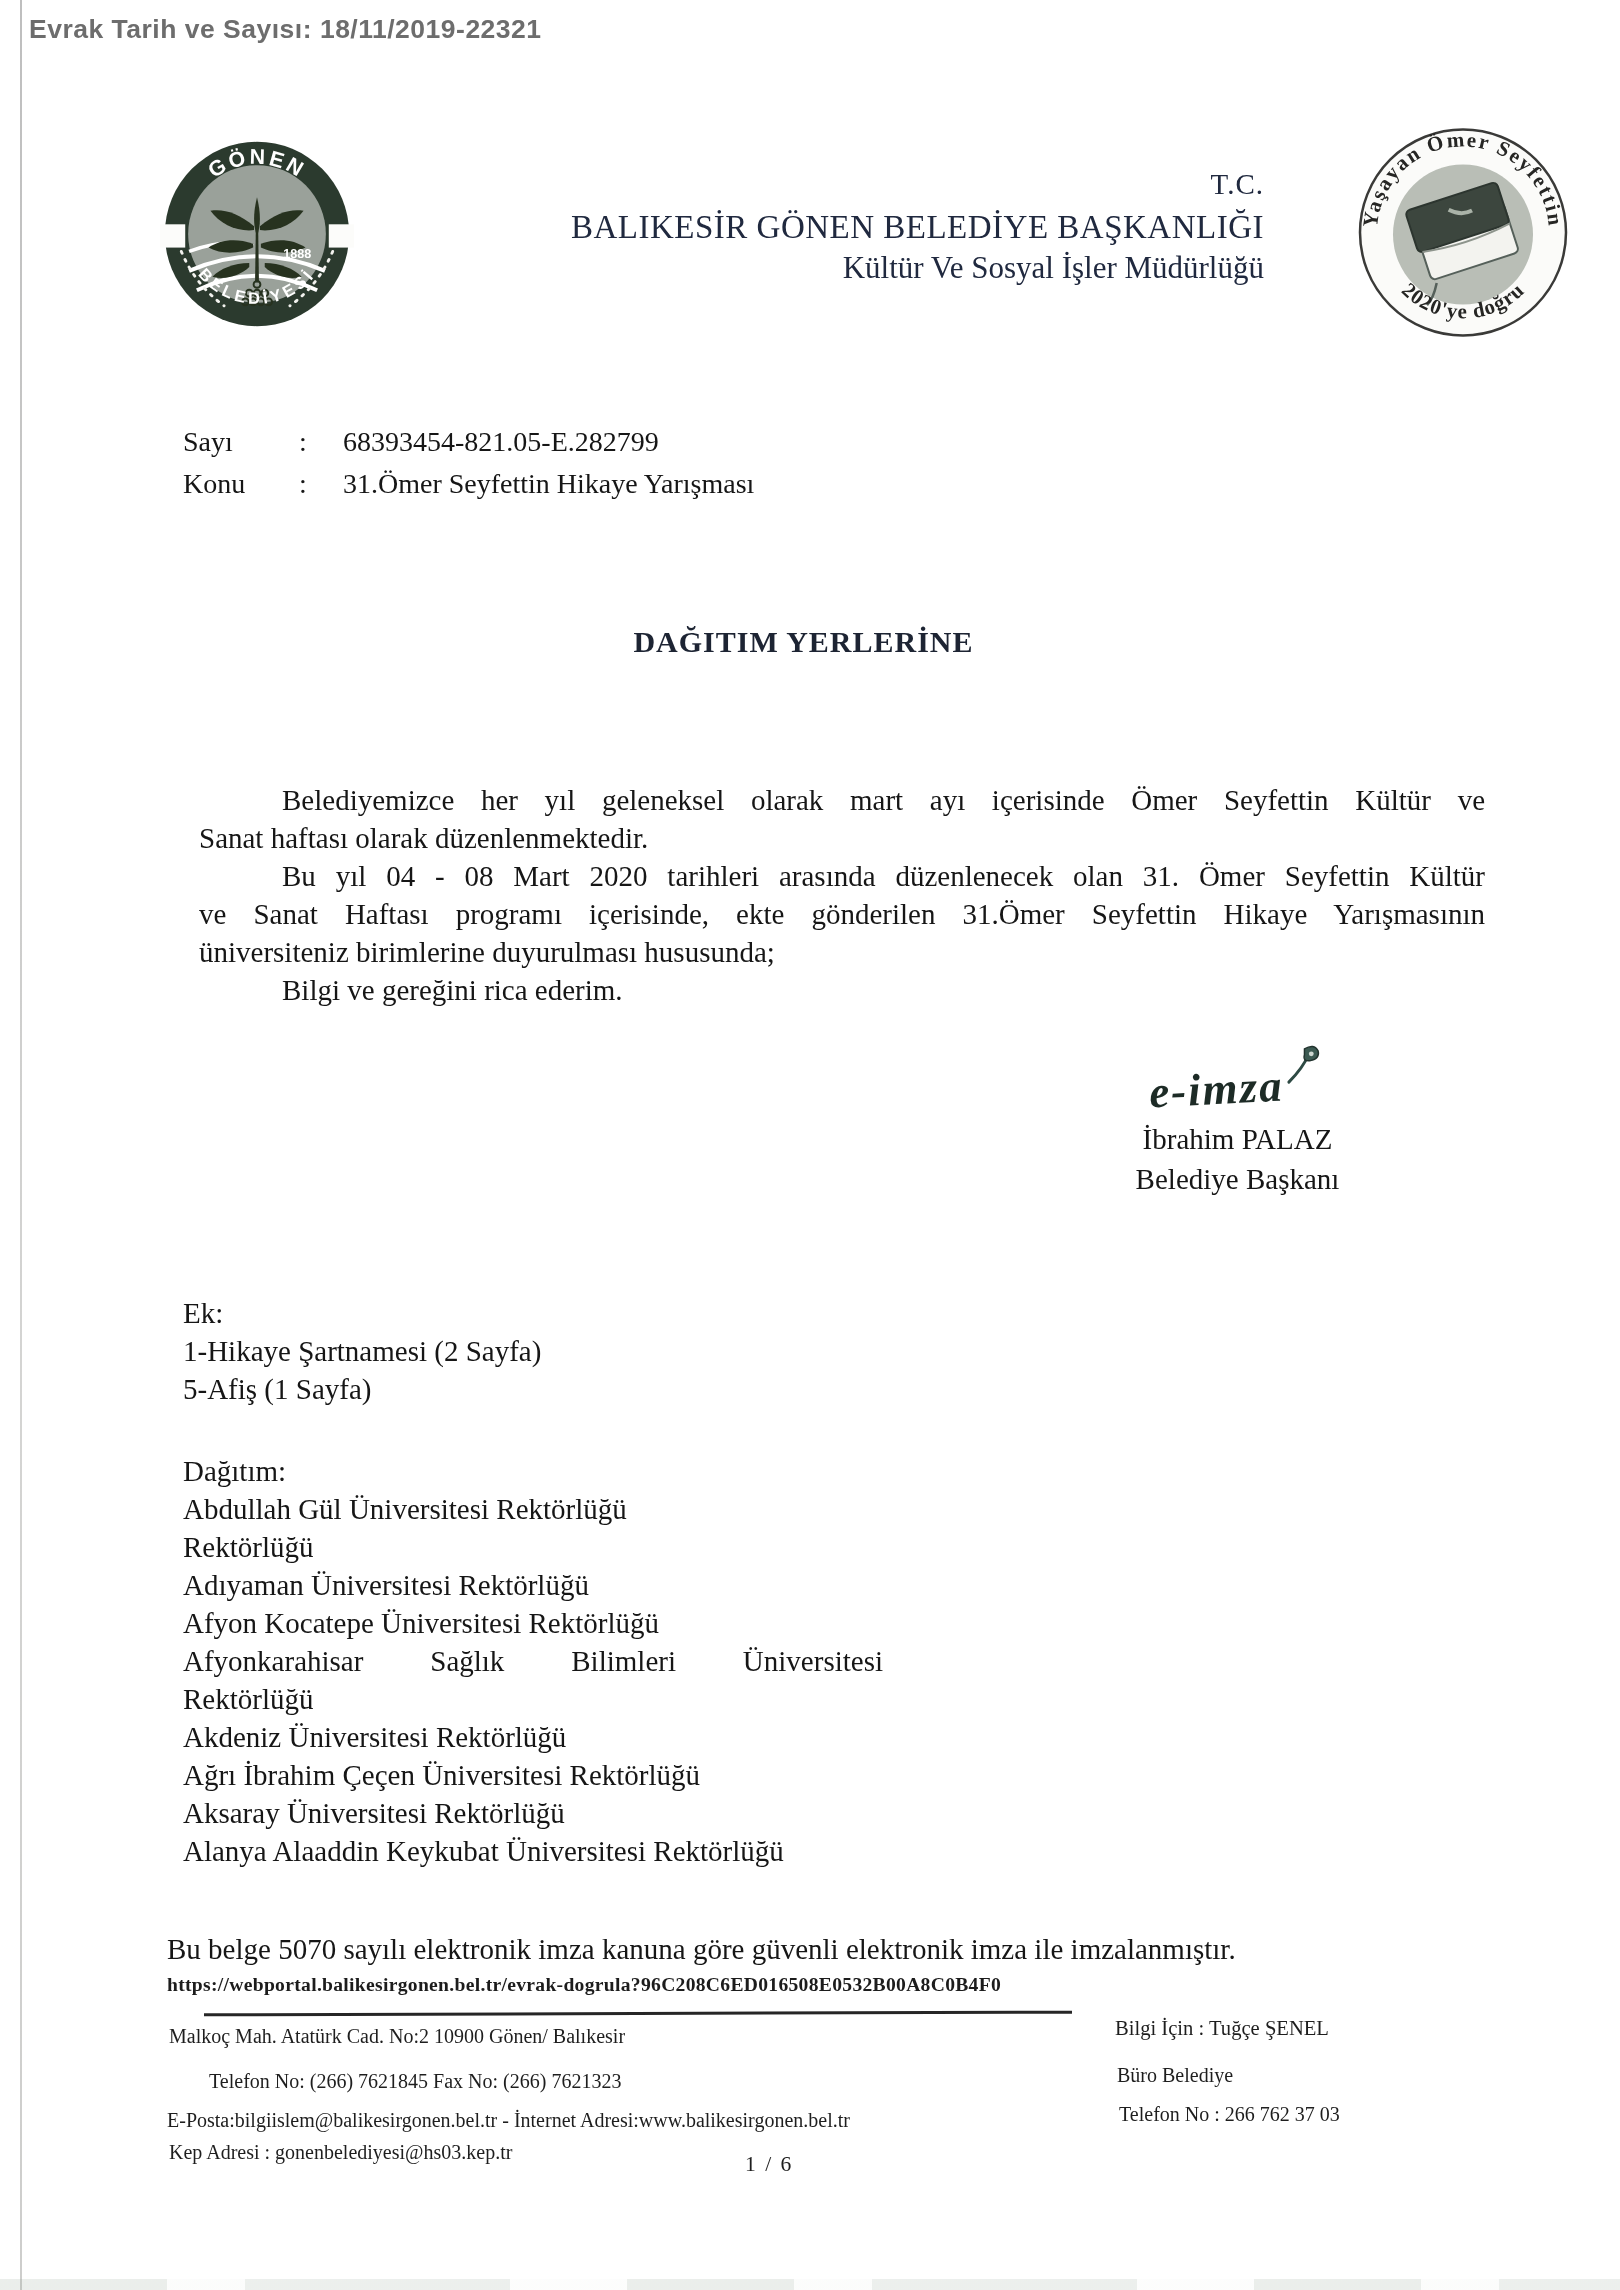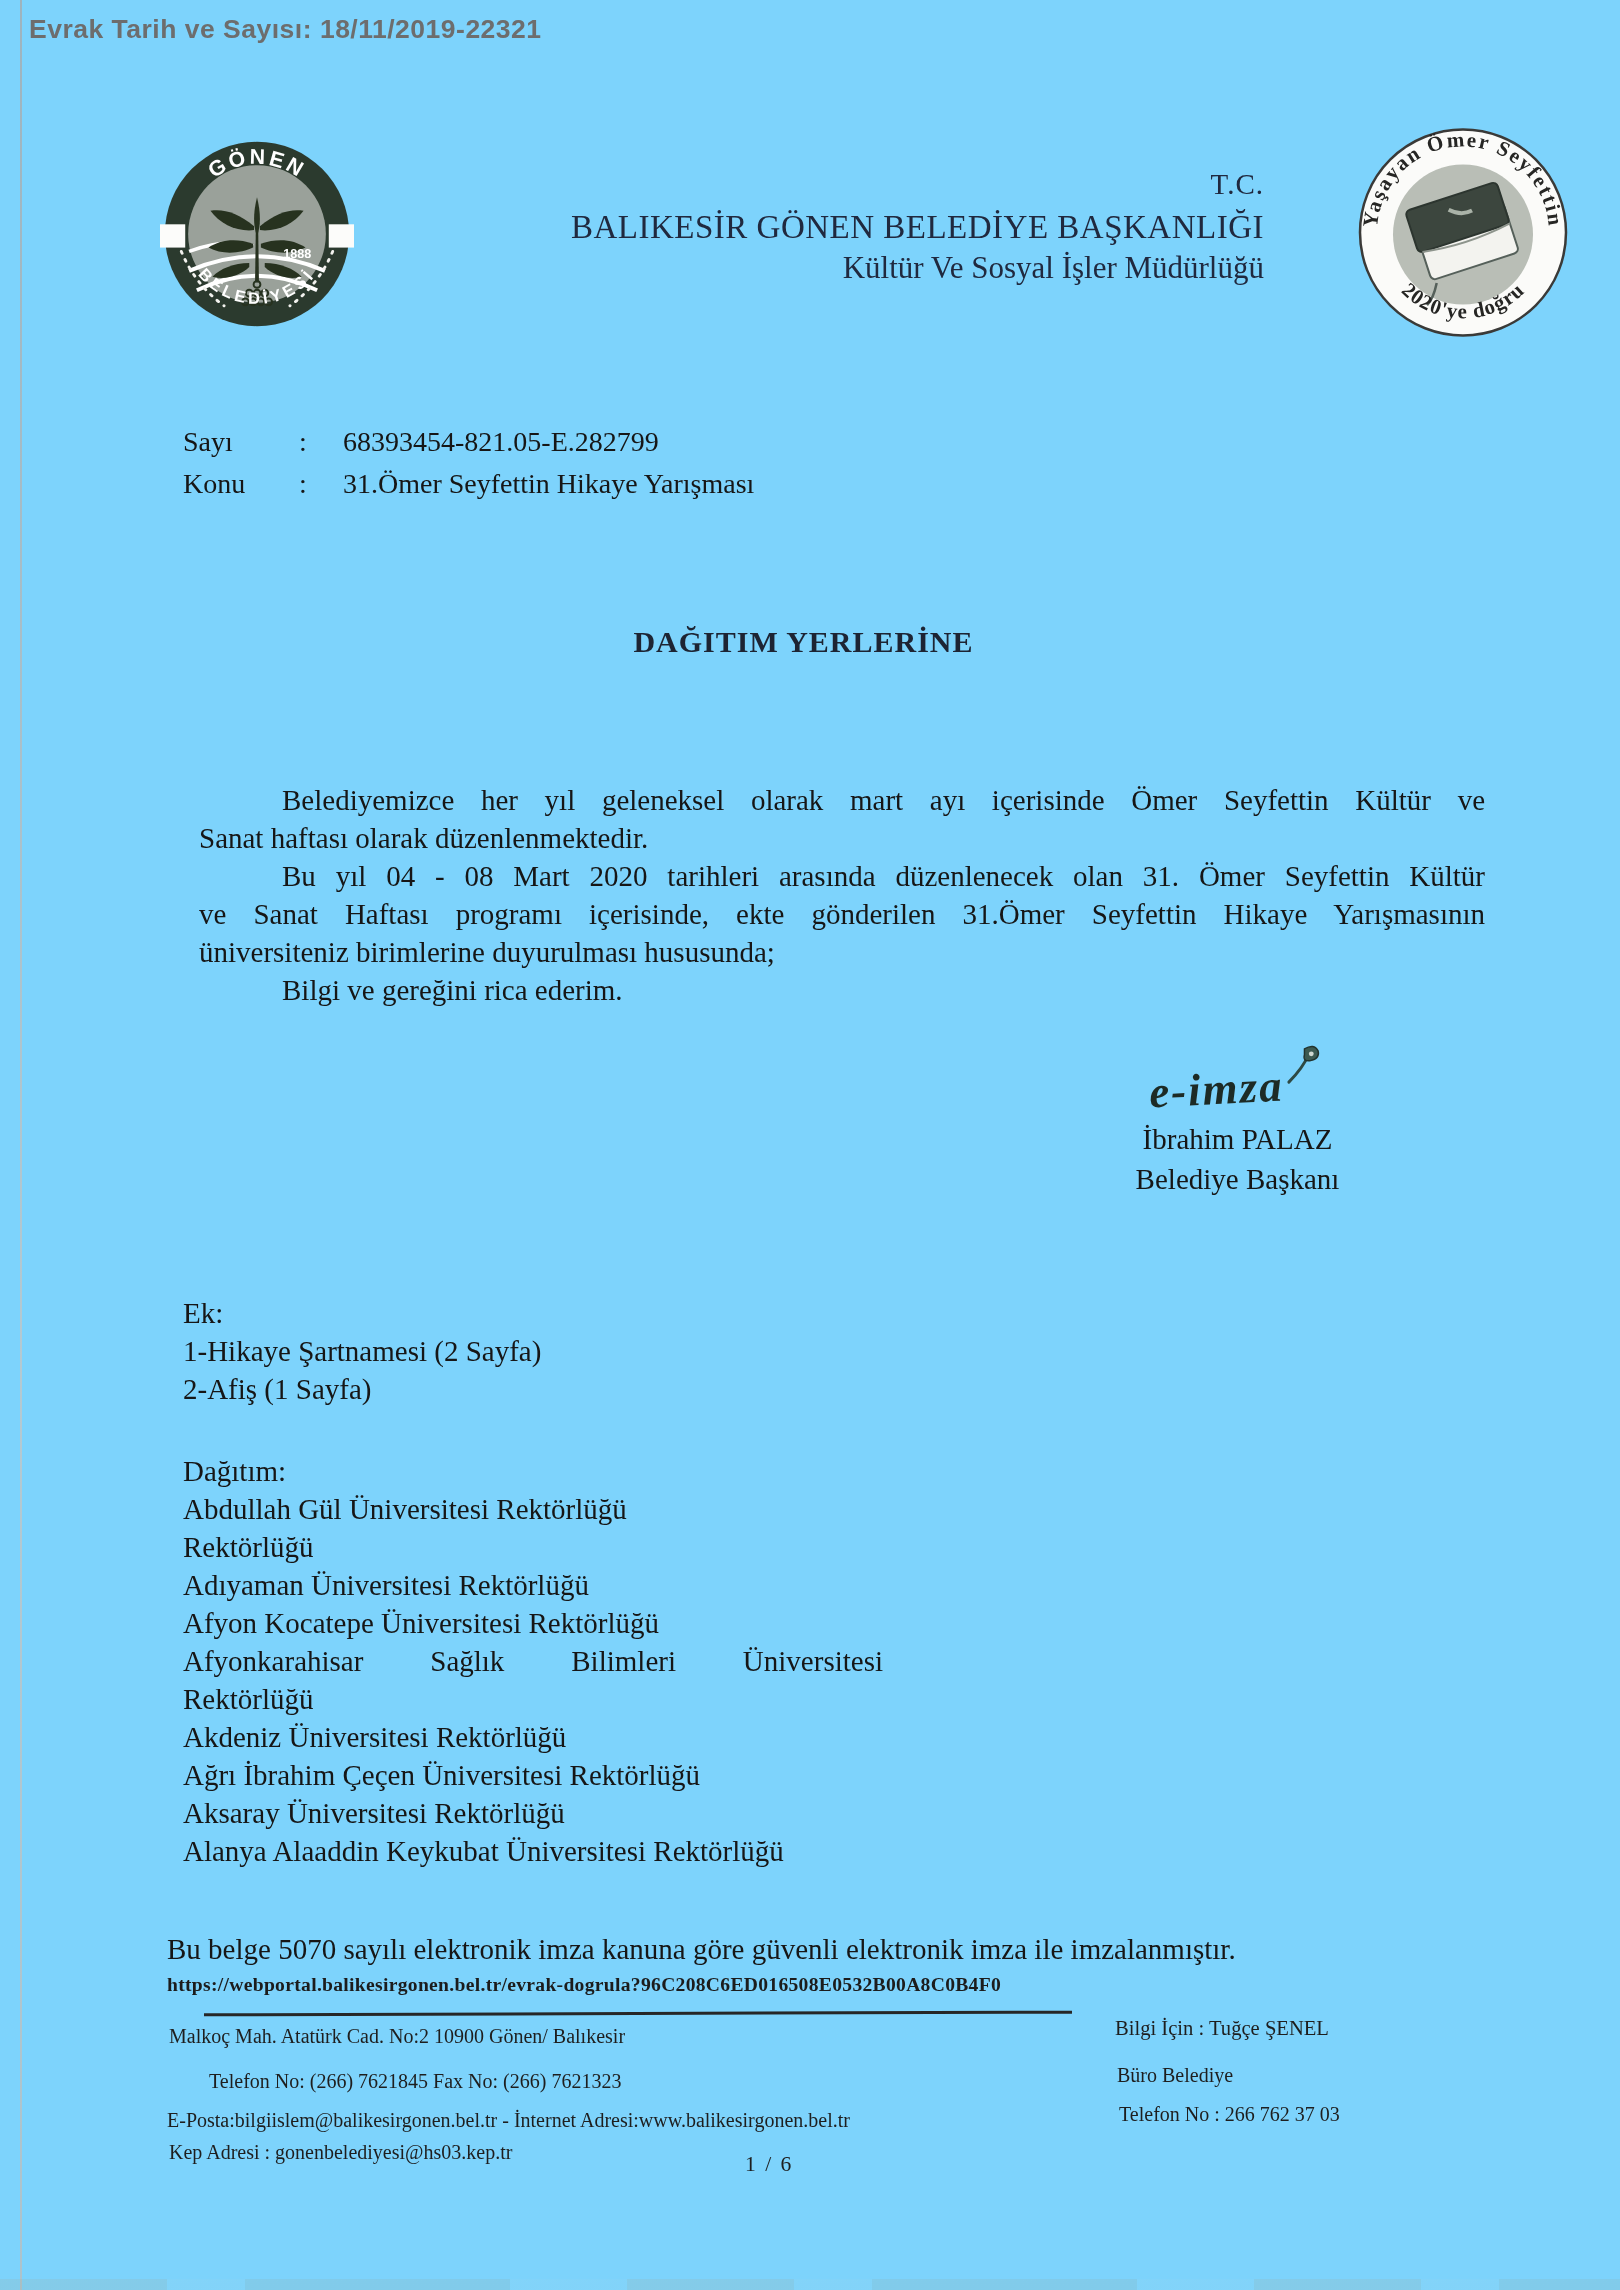--- a/index.html
+++ b/index.html
@@ -1,18 +1,18 @@
 <!DOCTYPE html>
 <html><head>
 <meta charset="utf-8">
 <style>
   html,body { margin:0; padding:0; background:#e9e9e7; }
   .page {
     position:relative; width:1620px; height:2291px; margin:0 auto;
-    background:#7dd3fc; overflow:hidden;
+    background:#ffffff; overflow:hidden;
     font-family:"Liberation Serif", serif; color:#161616;
   }
   .scan-edge-left {
     position:absolute; left:19.6px; top:0; width:2px; height:100%;
     background:linear-gradient(#a9a9a9, #c6c6c4 60%, #bdbdbb); opacity:.75;
   }
   .scan-header {
     position:absolute; left:29px; top:13.7px;
     font-family:"Liberation Sans", sans-serif; font-weight:bold;
     font-size:26.5px; color:#6d6d6d; letter-spacing:0.5px;
@@ -210,21 +210,21 @@
       </span>
     </div>
     <div class="sig-name">İbrahim PALAZ</div>
     <div class="sig-title">Belediye Başkanı</div>
   </div>
 
   <div class="ek-block">
     <div>Ek:</div>
     <div>
         <div class="ek-line">1-Hikaye Şartnamesi (2 Sayfa)</div>
-        <div class="ek-line">2-Afiş (1 Sayfa)</div>
+        <div class="ek-line">5-Afiş (1 Sayfa)</div>
       </div>
   </div>
 
   <div class="dagitim-block">
     <div>Dağıtım:</div>
     <div>
         <div class="dist-line">Abdullah Gül Üniversitesi Rektörlüğü</div>
         <div class="dist-line">Rektörlüğü</div>
         <div class="dist-line">Adıyaman Üniversitesi Rektörlüğü</div>
         <div class="dist-line">Afyon Kocatepe Üniversitesi Rektörlüğü</div>

